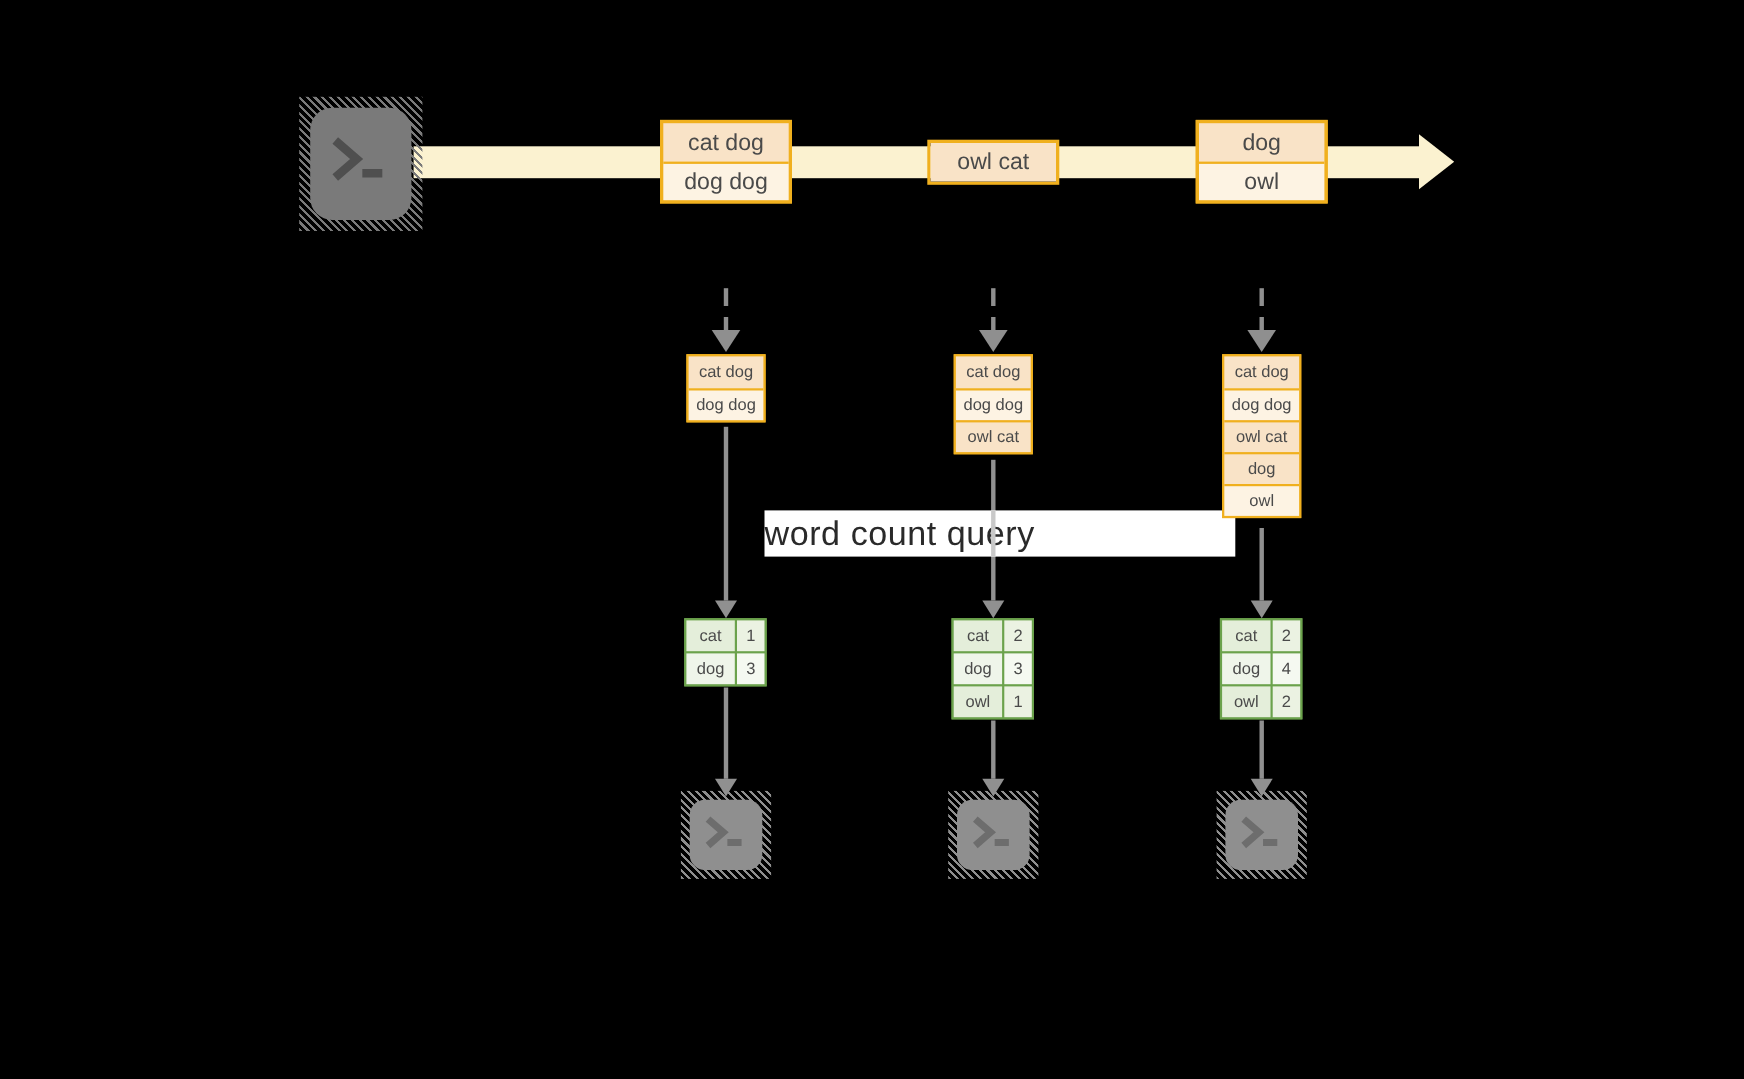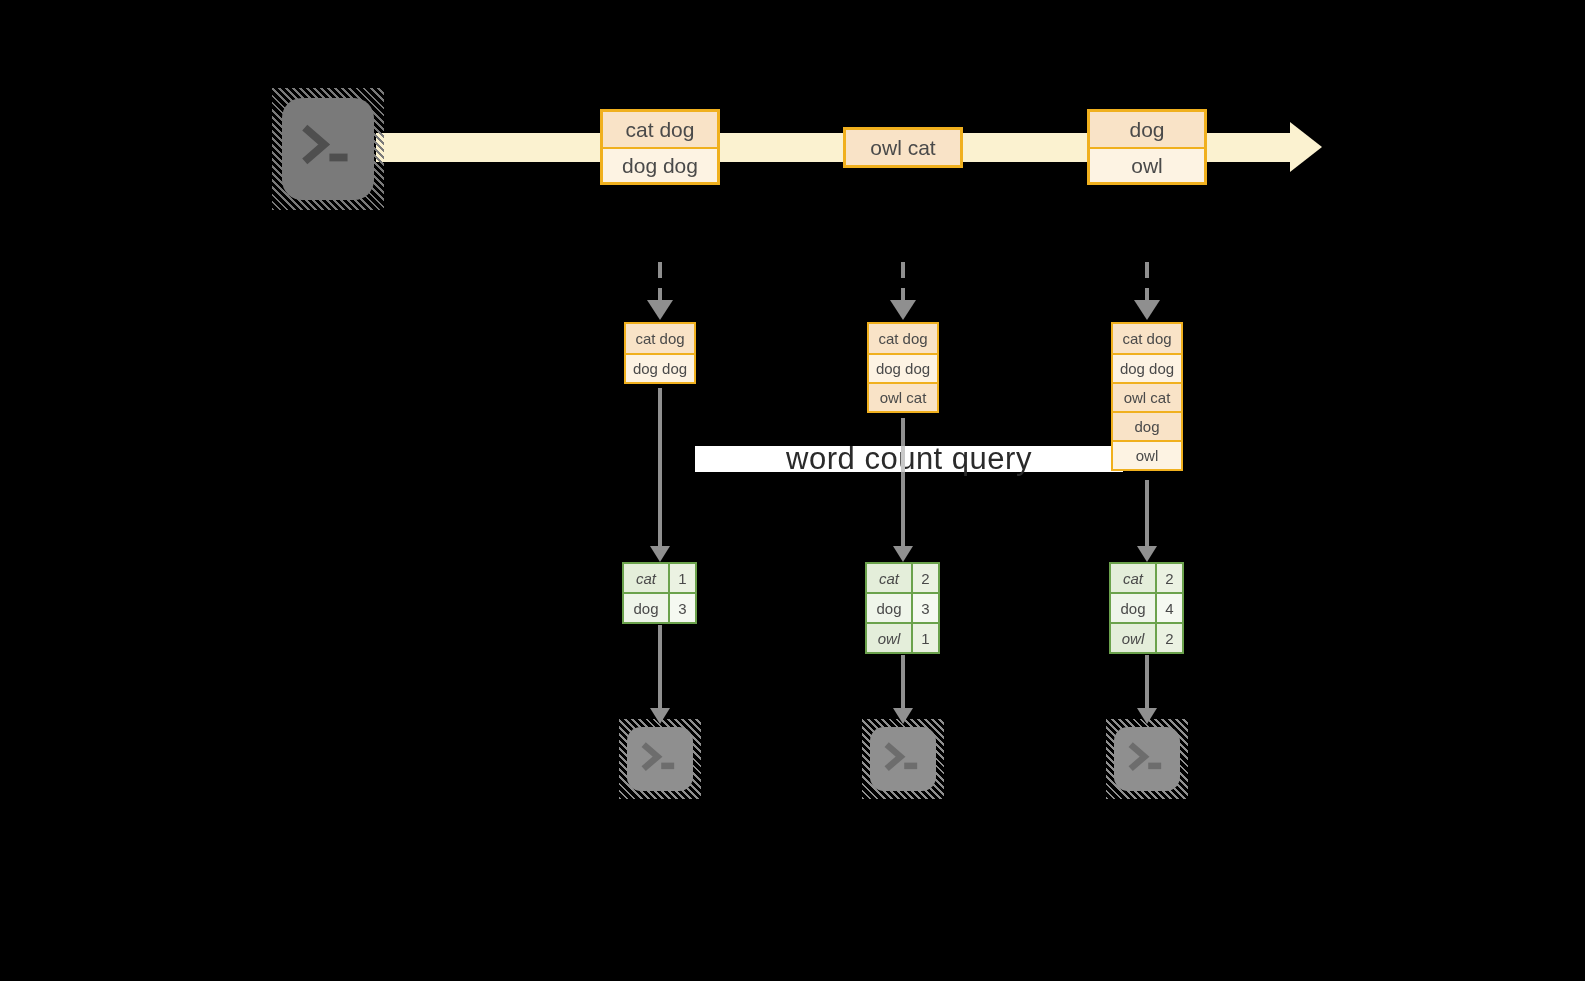--- a/index.html
+++ b/index.html
@@ -44,30 +44,30 @@
   .state .row{height:29px;font-size:15px;}
 
   
   .shaft{position:absolute;width:4px;background:var(--arrow-gray);z-index:2;}
   .shaft.dashed{background:repeating-linear-gradient(180deg,var(--dash-gray) 0 16px,transparent 16px 26px);}
   .head{position:absolute;width:0;height:0;z-index:2;
     border-left:13px solid transparent;border-right:13px solid transparent;border-top:20px solid var(--dash-gray);}
   .head.solid{border-left-width:10px;border-right-width:10px;border-top:16px solid var(--arrow-gray);}
 
   
-  .banner{position:absolute;left:695px;top:446px;width:428px;height:26px;background:var(--banner-bg);
-    display:flex;align-items:center;justify-content:center;z-index:5;}
+  .banner{position:absolute;left:695px;top:464px;width:428px;height:42px;background:var(--banner-bg);
+    display:flex;align-items:center;z-index:5;}
   .banner-text{font-size:31px;font-weight:300;letter-spacing:.5px;color:var(--banner-text);}
   .banner-line{position:absolute;left:206px;top:0;width:4px;height:100%;background:var(--banner-line);}
 
   
   .count-table{position:absolute;display:grid;grid-template-columns:44px 25px;gap:2px;
     background:var(--green);border:2.5px solid var(--green);z-index:6;}
   .cell{height:28px;display:flex;align-items:center;justify-content:center;font-size:15px;color:var(--label-text);}
-  .cell.wa{background:var(--green-row-a);font-style:italic;} .cell.na{background:var(--green-row-a-num);}
+  .cell.wa{background:var(--green-row-a);} .cell.na{background:var(--green-row-a-num);}
   .cell.wb{background:var(--green-row-b);} .cell.nb{background:var(--green-row-b-num);}
 </style>
 </head>
 <body>
 
 <div class="canvas">
 
   <div class="band"></div>
   <div class="band-head"></div>
 

